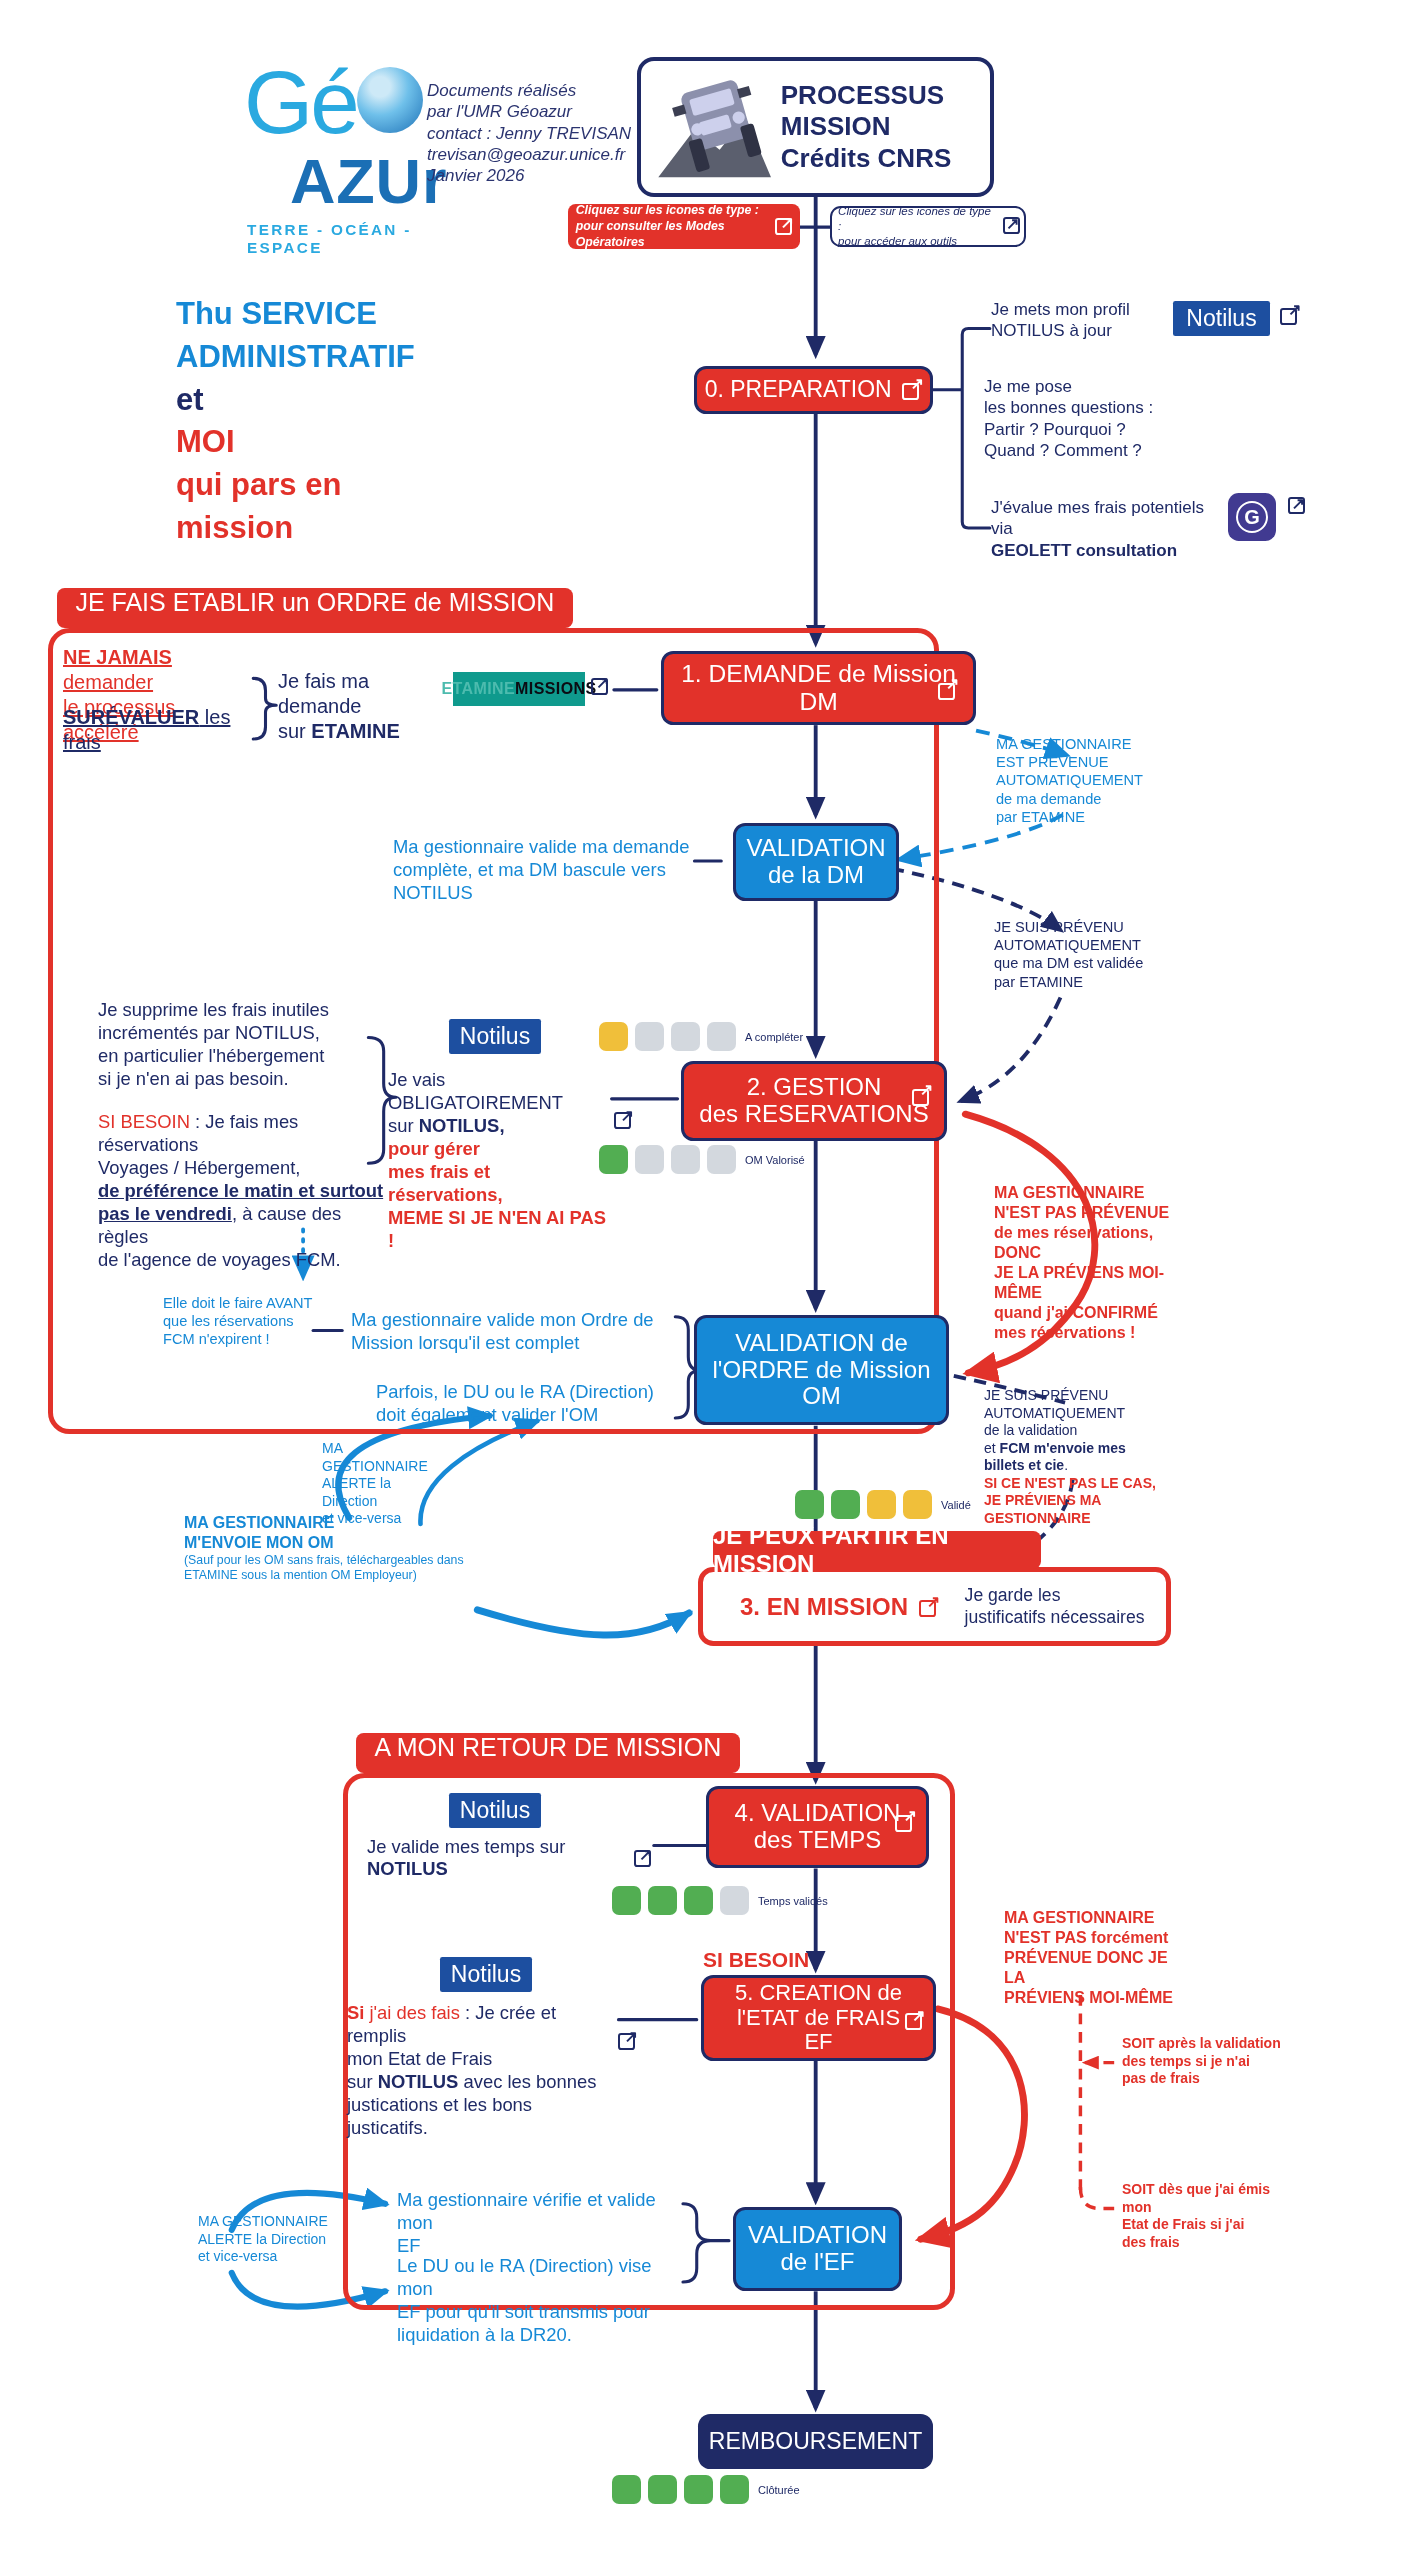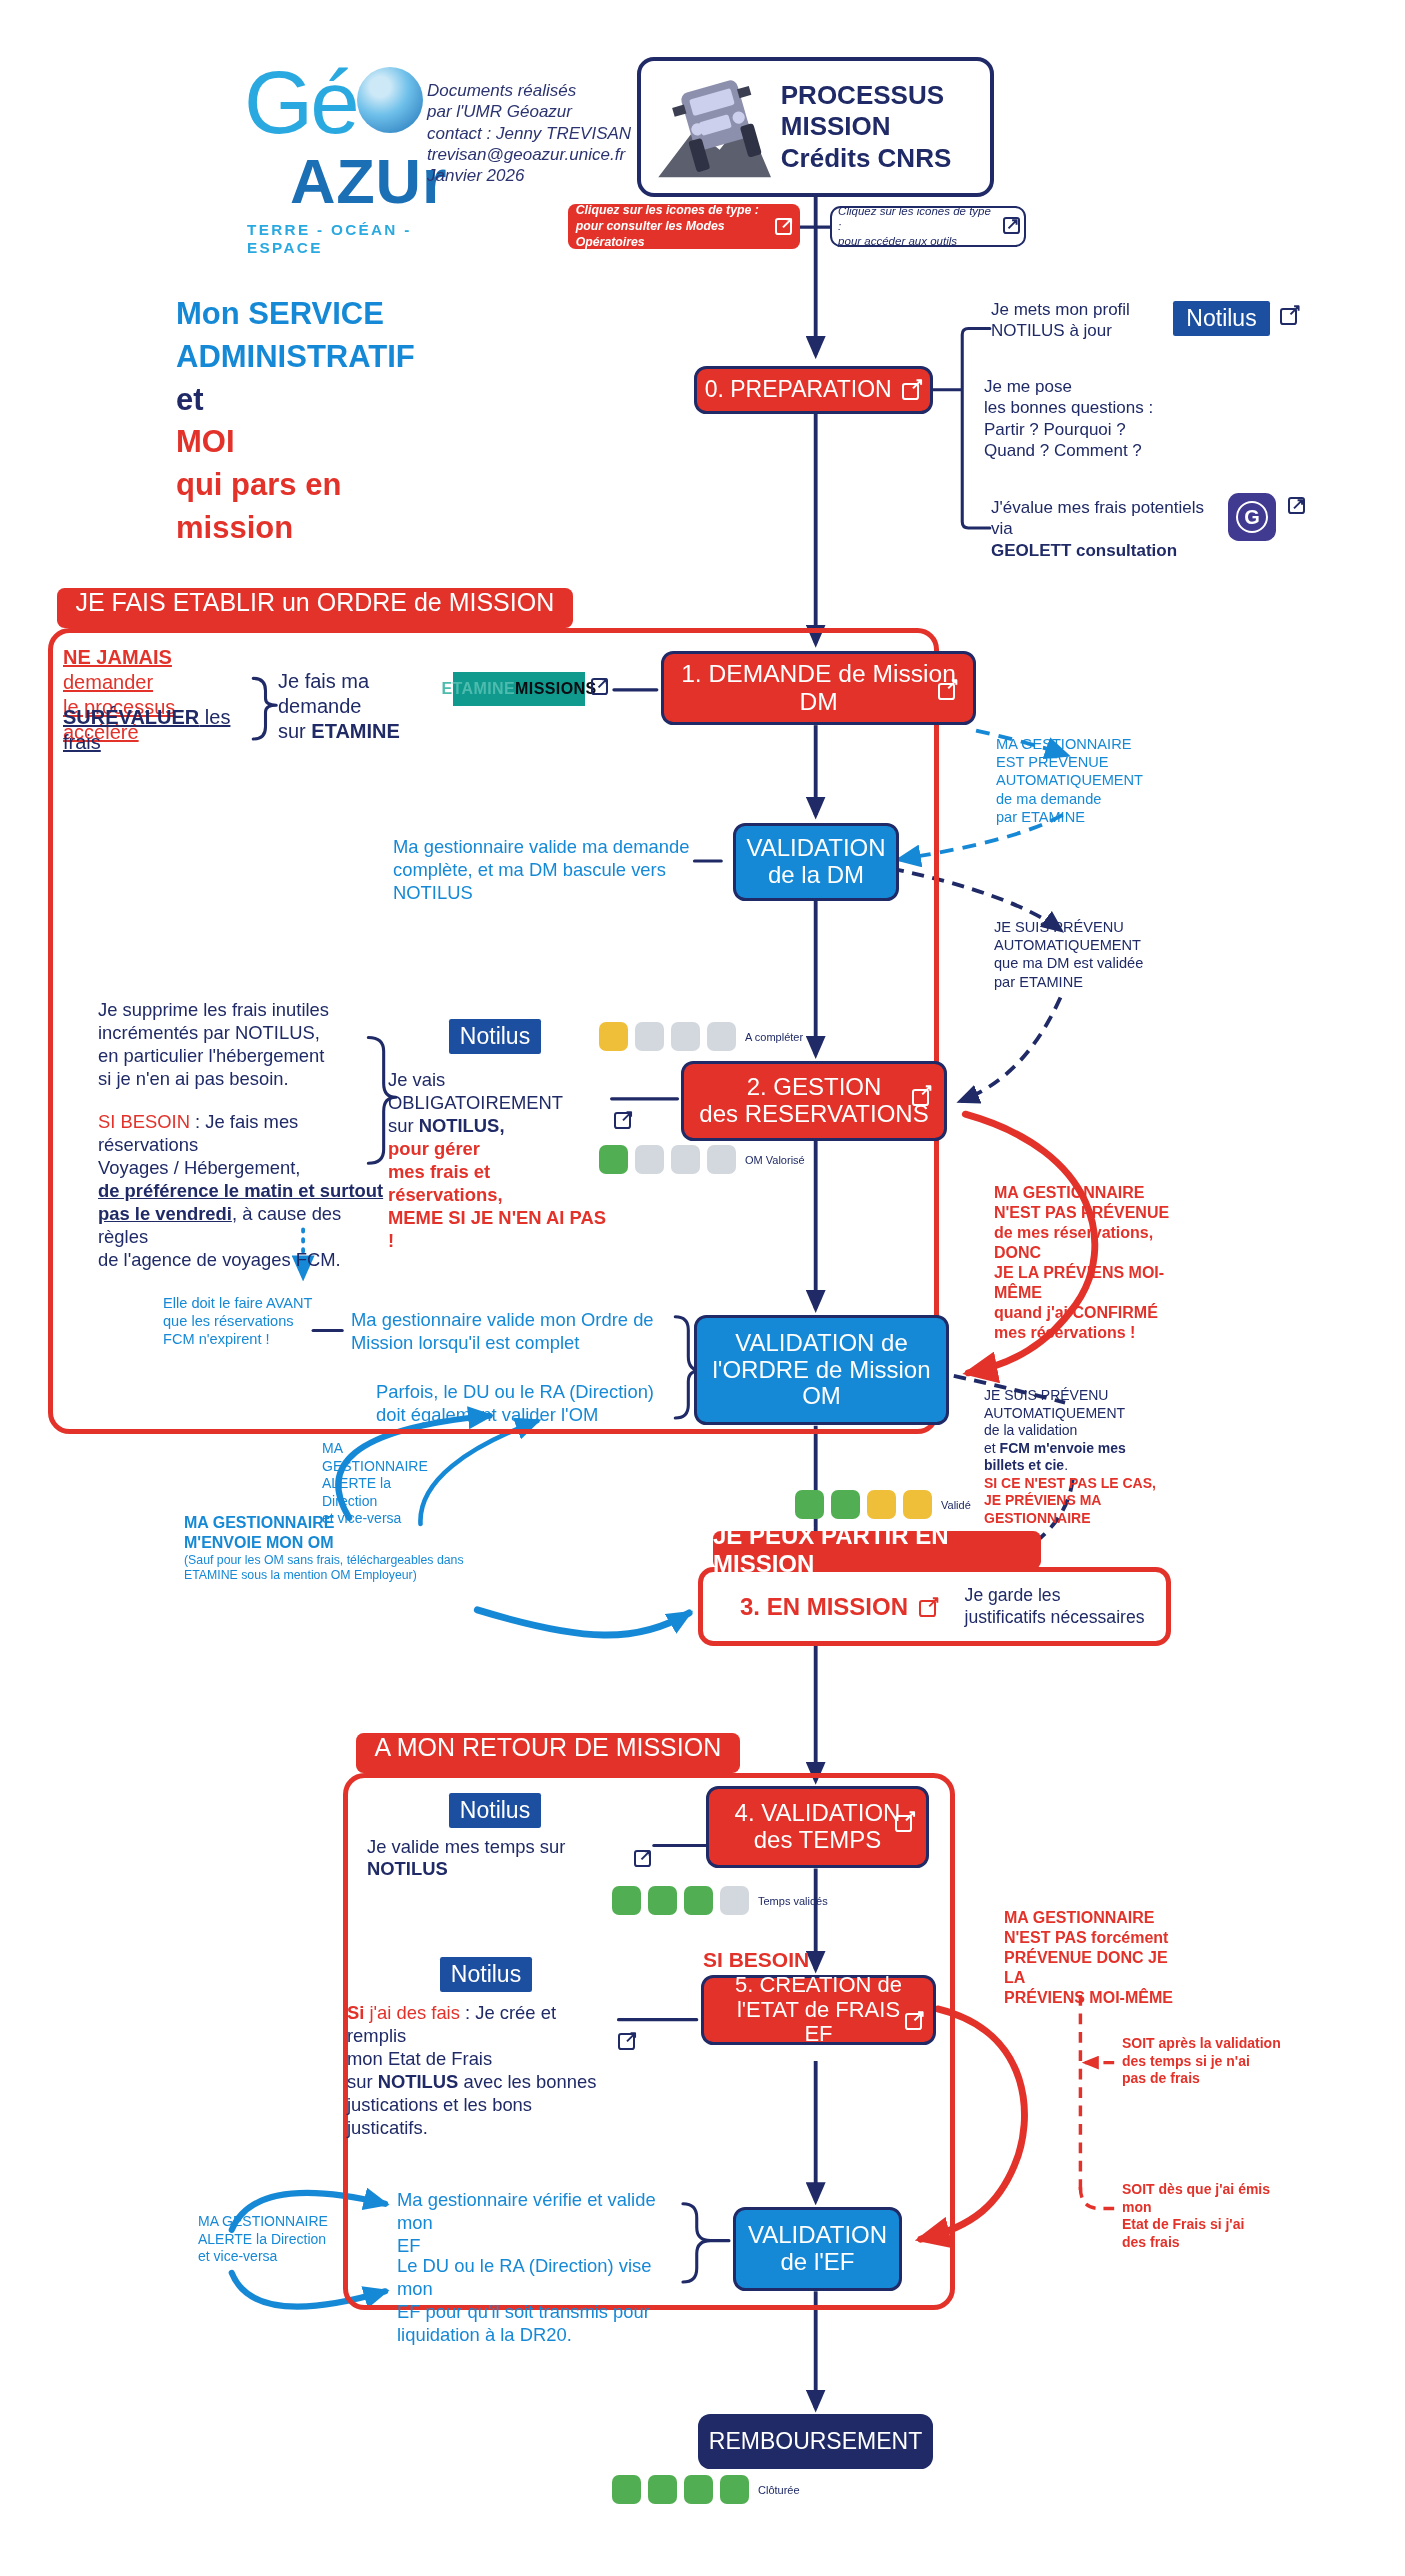--- a/index.html
+++ b/index.html
@@ -178,21 +178,21 @@
 
 <div class="p" style="left:830px;top:206px;width:196px;height:41px;background:#fff;border:2.3px solid var(--navy);border-radius:10.7px;display:flex;align-items:center;justify-content:center;gap:6.1px;padding:0 6.1px">
   <div class="it t-navy ctr" style="font-size:11.5px;line-height:1.3">
     <div>Cliquez sur les icones de type :</div>
     <div>pour accéder aux outils</div>
   </div>
   <span class="lk t-navy" style="width:15.3px;height:15.3px"></span>
 </div>
 
 <div class="p b ctr" style="left:176px;top:293px;width:338px;font-size:31px;line-height:1.38">
-  <div style="color:#1689d6">Mon SERVICE</div>
+  <div style="color:#1689d6">Thu SERVICE</div>
   <div style="color:#1689d6">ADMINISTRATIF</div>
   <div class="t-navy">et</div>
   <div class="t-red">MOI</div>
   <div class="t-red">qui pars en</div>
   <div class="t-red">mission</div>
 </div>
 
 <div class="box box-red" style="left:694px;top:366px;width:239px;height:48px;flex-direction:row;gap:10.7px;font-size:23px">
   <span>0. PREPARATION</span>
   <span class="lk"></span>
@@ -430,21 +430,21 @@
         <span class="sq sq-green"></span>
         <span class="sq sq-green"></span>
         <span class="sq sq-green"></span>
         <span class="sq sq-gray"></span>
       </span>
   <span class="lbl">Temps validés</span>
 </div>
 
 <div class="p t-red b" style="left:703px;top:1948px;font-size:21px"><span>SI BESOIN</span></div>
 
-<div class="box box-red" style="left:701px;top:1975px;width:235px;height:70px;font-size:22px">
+<div class="box box-red" style="left:701px;top:1975px;width:235px;height:86px;font-size:22px">
   <div>5. CREATION de</div>
   <div>l'ETAT de FRAIS</div>
   <div>EF</div>
   <span class="lk" style="position:absolute;right:9.2px;top:34px;width:18.4px;height:18.4px"></span>
 </div>
 
 <div class="badge-n" style="left:440px;top:1957px;width:92px;height:35px">
       <span>Notilus</span>
     </div>
 <div class="p ctr note" style="left:347px;top:2001px;width:265px;font-size:18.4px">

